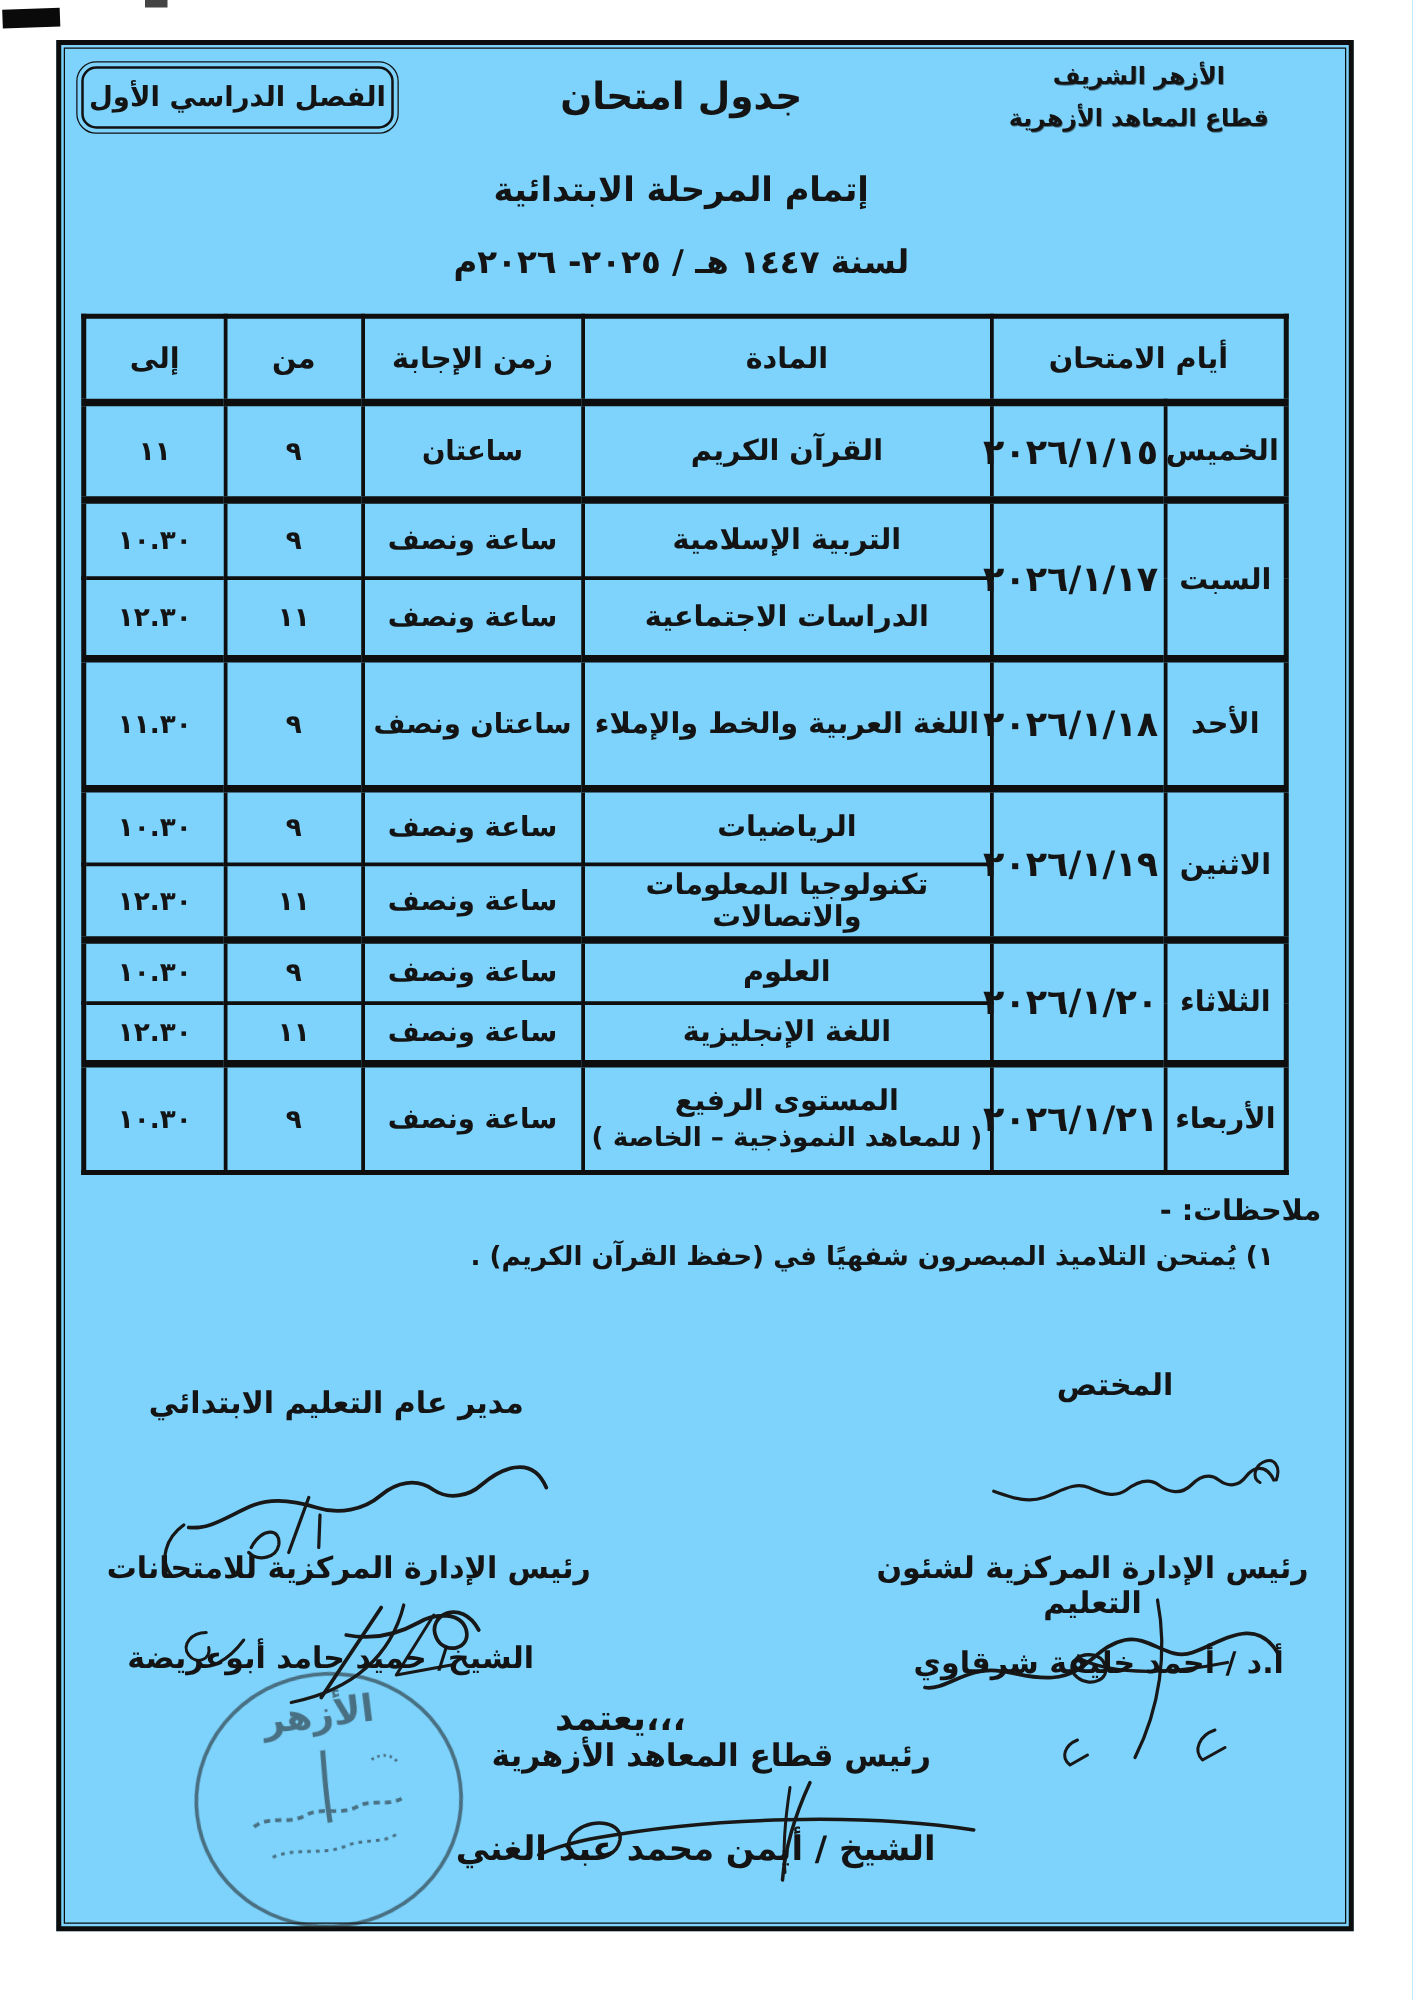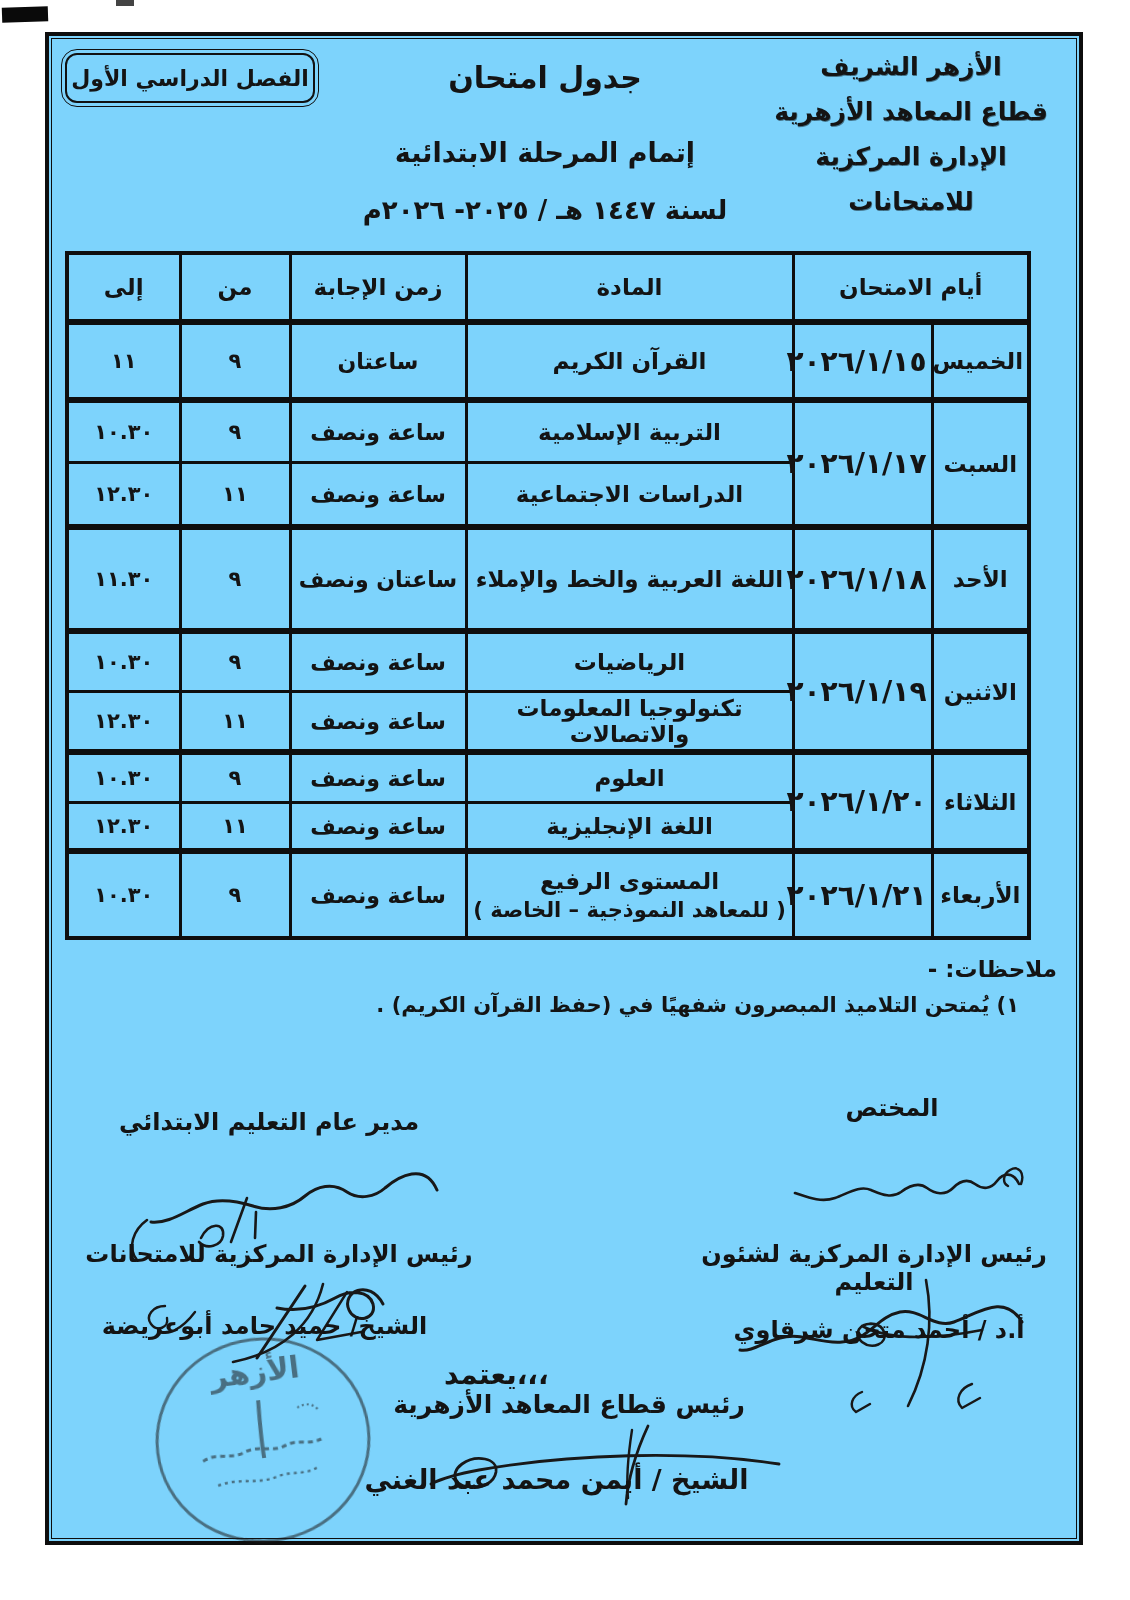--- a/index.html
+++ b/index.html
@@ -18,21 +18,21 @@
   .page::after{content:"";position:absolute;inset:2px;border:1.5px solid #0d0d0d;pointer-events:none;}
 
   
   .badge{position:absolute;left:12px;top:13px;width:256px;height:56px;border:1.5px solid #111;border-radius:16px;
          display:flex;align-items:center;justify-content:center;}
   .badge::after{content:"";position:absolute;inset:3px;border:2px solid #111;border-radius:12px;}
   .badge span{font-size:22px;}
 
   
   .org{position:absolute;right:28px;top:8px;width:280px;text-align:center;line-height:1.8;
-       font-size:25px;text-shadow:0.6px 0.6px 0 rgba(0,0,0,.45);}
+       font-size:19px;text-shadow:0.6px 0.6px 0 rgba(0,0,0,.45);}
 
   
   .titles{position:absolute;left:272px;right:310px;top:24px;text-align:center;direction:rtl;}
   .t1{font-size:30px;}
   .t2{font-size:27px;margin-top:42px;}
   .t3{font-size:26px;margin-top:27px;}
 
   
   table.sched{position:absolute;left:16px;top:215px;width:966px;border-collapse:collapse;table-layout:fixed;
               direction:rtl;text-align:center;}
@@ -97,21 +97,20 @@
 
 <div class="page">
 
   <div class="badge">
     <span>الفصل الدراسي الأول</span>
   </div>
 
   <div class="org">
     <div>الأزهر الشريف</div>
     <div>قطاع المعاهد الأزهرية</div>
-    <div>الإدارة المركزية للامتحانات</div>
   </div>
 
   <div class="titles">
     <div class="t1">جدول امتحان</div>
     <div class="t2">إتمام المرحلة الابتدائية</div>
     <div class="t3">لسنة ١٤٤٧ هـ / ٢٠٢٥- ٢٠٢٦م</div>
   </div>
 
   <table class="sched">
     <colgroup>
@@ -235,21 +234,21 @@
   <div class="siglabel lbl-eduhead">رئيس الإدارة المركزية لشئون التعليم</div>
   <div class="sigart sig-eduhead">
     <svg viewBox="0 0 415 152">
       <path d="M398,58 c-18,-30 -45,-8 -68,0 c-20,7 -34,-14 -54,-10 c-24,5 -30,28 -58,30 c-24,2 -40,-10 -62,-4 c-16,4 -28,14 -40,12" stroke-width="3"></path>
       <path d="M250,60 c-14,-2 -22,10 -12,18 c10,8 26,2 22,-10 c-3,-9 -14,-10 -22,-6 c30,16 80,12 120,4" stroke-width="2.6"></path>
       <path d="M302,16 c8,42 2,86 -18,126" stroke-width="2.6"></path>
       <path d="M348,120 c-12,4 -18,16 -10,24 l18,-10" stroke-width="2.4"></path>
       <path d="M238,128 c-10,4 -14,14 -6,20 l14,-8" stroke-width="2.4"></path>
     </svg>
   </div>
-  <div class="signame name-eduhead">أ.د / أحمد متحن شرقاوي</div>
+  <div class="signame name-eduhead">أ.د / أحمد خليفة شرقاوي</div>
 
   <div class="siglabel lbl-examhead">رئيس الإدارة المركزية للامتحانات</div>
   <div class="sigart sig-examhead">
     <svg viewBox="0 0 315 108">
       <path d="M276,40 c-14,-26 -42,-12 -34,6 c6,14 28,10 24,-6 c-4,-14 -24,-14 -38,-6 c-18,10 -38,14 -58,10" stroke-width="3"></path>
       <path d="M198,22 l-48,72" stroke-width="3"></path>
       <path d="M216,20 c-10,40 -40,68 -90,78" stroke-width="2.6"></path>
       <path d="M58,42 c-12,0 -20,10 -14,18 c6,8 18,4 16,-6" stroke-width="2.4"></path>
       <path d="M88,48 c-6,8 -12,14 -20,18" stroke-width="2.4"></path>
       <path d="M240,28 l-30,48 l44,-8" stroke-width="2.4"></path>

